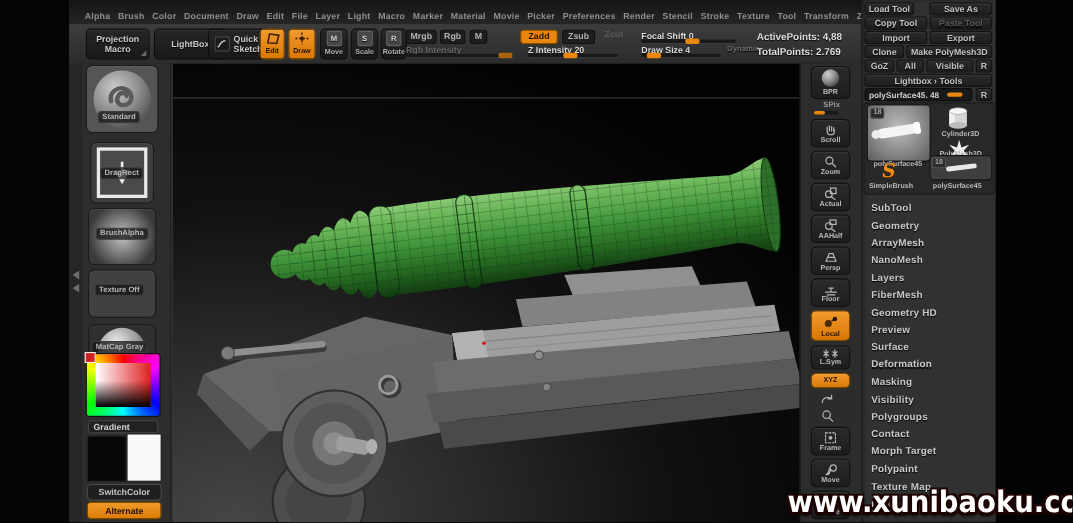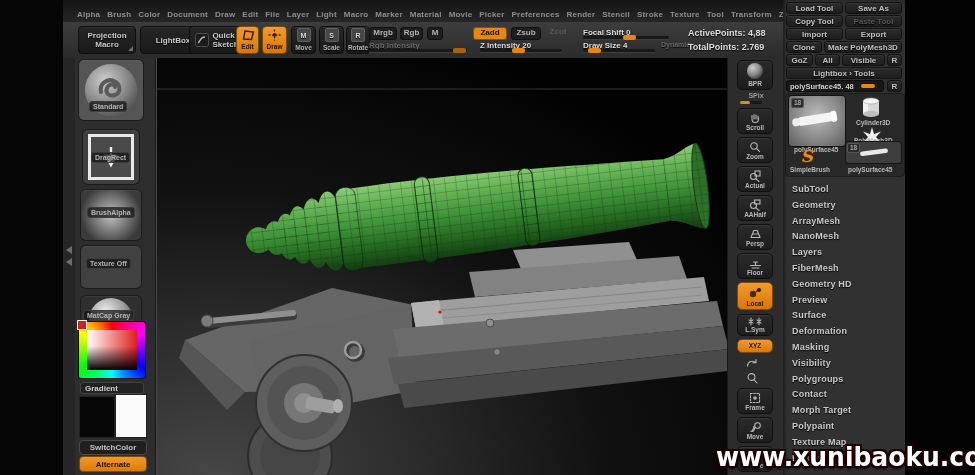--- a/index.html
+++ b/index.html
@@ -470,21 +470,21 @@
         <circle cx="5" cy="5" r="2.9"></circle>
           <path d="M7.2 7.2l3.4 3.4"></path>
           <circle cx="10" cy="2.5" r="1.5" fill="#b5b5b5"></circle>
       </svg>
       <span class="lbl">Scale</span>
     </div>
 
   </div>
 
   <div class="abs" id="panel">
-    <div class="p-btn" style="left:3px;top:2px;width:57px;">
+    <div class="p-btn" style="left:3px;top:2px;width:45px;">
         <span>Load Tool</span>
       </div>
     <div class="p-btn" style="left:62px;top:2px;width:57px;">
         <span>Save As</span>
       </div>
     <div class="p-btn" style="left:3px;top:15px;width:57px;">
         <span>Copy Tool</span>
       </div>
     <div class="p-btn disabled" style="left:62px;top:15px;width:57px;">
         <span>Paste Tool</span>

